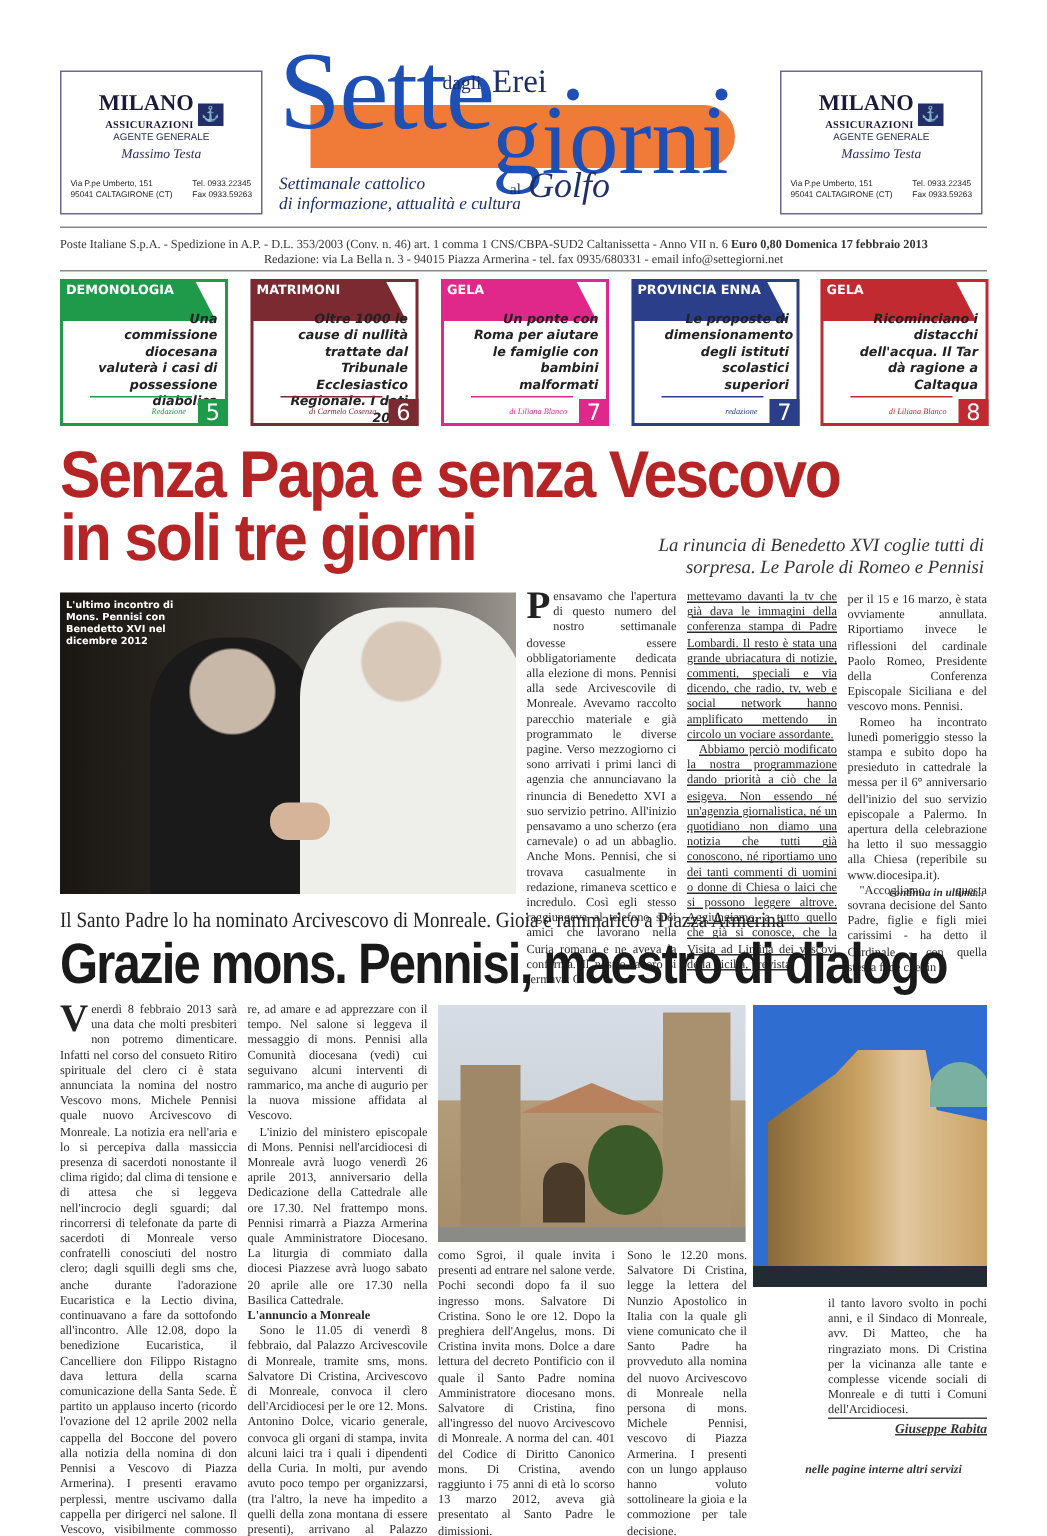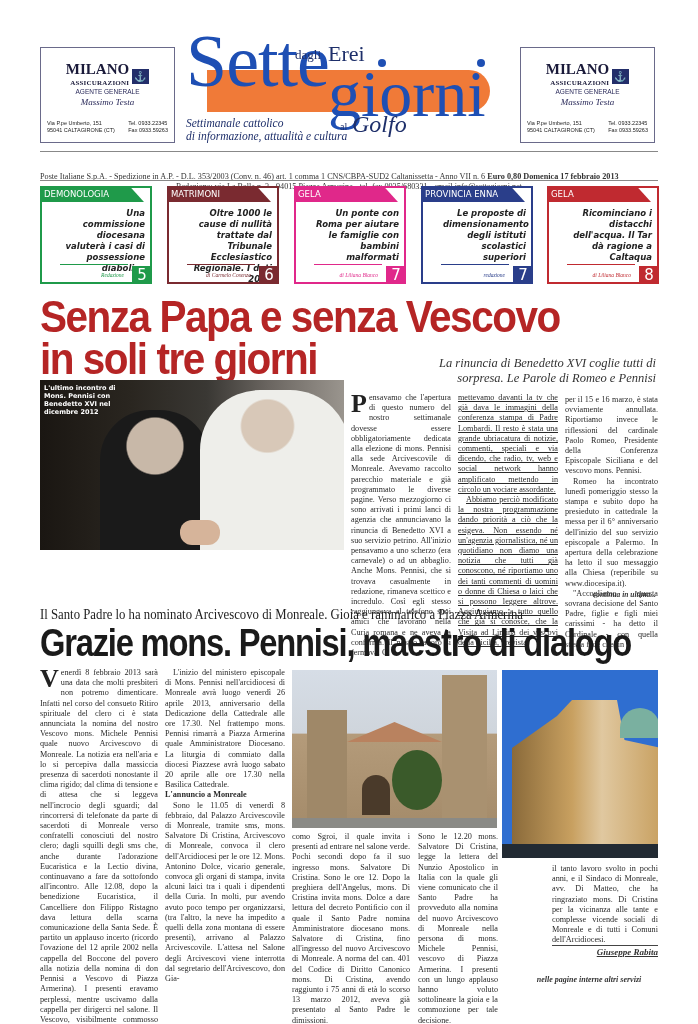--- a/index.html
+++ b/index.html
@@ -20,39 +20,39 @@
   .mast-bar { position:absolute; left:207px; top:70px; width:283px; height:42px; background:#f07a38; border-radius:0 22px 22px 0; }
   .mast-sette { position:absolute; left:186px; top:24px; font-family:"Liberation Serif",serif; font-size:74px; color:#1e4fb4; line-height:1; letter-spacing:-1px; }
   .mast-giorni { position:absolute; left:328px; top:61px; font-family:"Liberation Serif",serif; font-size:66px; color:#1e4fb4; line-height:1; }
   .mast-dot { position:absolute; width:8px; height:8px; border-radius:50%; background:#1e4fb4; }
   .mast-dagli { position:absolute; left:295px; top:47px; font-size:13px; color:#1e2f6a; }
   .mast-erei { position:absolute; left:328px; top:41px; font-size:22px; color:#1e2f6a; }
   .mast-al { position:absolute; left:340px; top:121px; font-size:10px; color:#1e2f6a; }
   .mast-golfo { position:absolute; left:352px; top:111px; font-size:24px; color:#1e2f6a; font-style:italic; }
   .mast-tag { position:absolute; left:186px; top:117px; font-style:italic; font-size:11.5px; color:#1e2f6a; line-height:13px; }
 
-  .imprint { position:absolute; left:40px; top:151px; width:618px; border-top:1.5px solid #888; padding-top:20px; font-size:8.2px; line-height:10px; color:#333; text-align:center; }
+  .imprint { position:absolute; left:40px; top:151px; width:618px; border-top:1.5px solid #888; padding-top:6px; font-size:8.2px; line-height:10px; color:#333; text-align:center; }
   .imprint .l1 { white-space:nowrap; text-align:justify; }
   .imprint b { font-weight:bold; }
   .imprint-rule { position:absolute; left:40px; top:180px; width:618px; border-top:1.5px solid #888; }
 
   
   .teaser { position:absolute; top:186px; width:112px; height:98px; box-sizing:border-box; border:2px solid; background:#fff; }
-  .teaser .tab { position:absolute; left:-2px; top:-2px; height:16px; width:104px; color:#fff; font-family:"DejaVu Sans",sans-serif; font-weight:normal; font-size:8.5px; line-height:16px; padding-left:4px; box-sizing:border-box; clip-path:polygon(0 0,86% 0,100% 100%,0 100%); }
+  .teaser .tab { position:absolute; left:-2px; top:-2px; height:28px; width:104px; color:#fff; font-family:"DejaVu Sans",sans-serif; font-weight:bold; font-size:8.5px; line-height:16px; padding-left:4px; box-sizing:border-box; clip-path:polygon(0 0,86% 0,100% 100%,0 100%); }
   .teaser .body { position:absolute; right:5px; top:20px; left:4px; text-align:right; font-family:"DejaVu Sans",sans-serif; font-style:italic; font-weight:bold; font-size:8.5px; line-height:11px; color:#222;margin-left:16px; }
   .teaser .foot-line { position:absolute; left:18px; right:22px; bottom:17px; border-top:1px solid; }
   .teaser .author { position:absolute; right:26px; bottom:4px; font-style:italic; font-size:5.5px; }
   .teaser .pg { position:absolute; right:-2px; bottom:-2px; width:20px; height:18px; color:#fff; font-family:"DejaVu Sans",sans-serif; font-size:15px; line-height:18px; text-align:center; }
 
   
   .head1 { position:absolute; left:40px; top:296px; font-family:"Liberation Sans",sans-serif; font-weight:bold; font-size:44px; line-height:42px; color:#b52525; letter-spacing:-1.6px; transform:scaleX(0.92); transform-origin:left top; }
   .deck1 { position:absolute; left:420px; top:356px; width:236px; text-align:right; font-style:italic; font-size:12.5px; line-height:15px; color:#333; }
 
   
-  .photo1 { position:absolute; left:40px; top:380px; width:304px; height:170px; background:linear-gradient(90deg,#1a1612 0%,#2a2620 30%,#3a3834 55%,#6a6560 75%,#9a958e 100%); overflow:hidden; }
+  .photo1 { position:absolute; left:40px; top:395px; width:304px; height:201px; background:linear-gradient(90deg,#1a1612 0%,#2a2620 30%,#3a3834 55%,#6a6560 75%,#9a958e 100%); overflow:hidden; }
   .photo1 .fig-a { position:absolute; left:60px; top:30px; width:110px; height:180px; border-radius:50px 50px 0 0; background:radial-gradient(circle at 50% 20%, #c8b8a8 0 18%, #1a1a1a 19% 100%); }
   .photo1 .fig-b { position:absolute; left:160px; top:10px; width:150px; height:200px; border-radius:60px 60px 0 0; background:radial-gradient(circle at 45% 18%, #d8c8b8 0 14%, #eeeeea 15% 100%); }
   .photo1 .hands { position:absolute; left:140px; top:140px; width:40px; height:25px; border-radius:12px; background:#d6b49a; }
   .photo1 .cap { position:absolute; left:4px; top:4px; color:#fff; font-family:"DejaVu Sans",sans-serif; font-weight:bold; font-size:6.5px; line-height:8px; }
 
   
   .col { position:absolute; font-size:8.2px; line-height:10.2px; color:#2a2a2a; text-align:justify; hyphens:auto; }
   .col p { margin:0; text-indent:8px; }
   .col p.first { text-indent:0; }
   .dropcap { float:left; font-size:26px; line-height:20px; font-weight:bold; margin:1px 2px 0 0; color:#222; }
@@ -201,20 +201,21 @@
 </div>
 <div class="cont">continua in ultima...</div>
 
 <div class="kicker2">Il Santo Padre lo ha nominato Arcivescovo di Monreale. Gioia e rammarico a Piazza Armerina</div>
 <div class="head2">Grazie mons. Pennisi, maestro di dialogo</div>
 
 <div class="col" style="left:40px;top:668px;width:118px;">
   <p class="first"><span class="dropcap">V</span><span>enerdì 8 febbraio 2013 sarà una data che molti presbiteri non potremo dimenticare. Infatti nel corso del consueto Ritiro spirituale del clero ci è stata annunciata la nomina del nostro Vescovo mons. Michele Pennisi quale nuovo Arcivescovo di Monreale. La notizia era nell'aria e lo si percepiva dalla massiccia presenza di sacerdoti nonostante il clima rigido; dal clima di tensione e di attesa che si leggeva nell'incrocio degli sguardi; dal rincorrersi di telefonate da parte di sacerdoti di Monreale verso confratelli conosciuti del nostro clero; dagli squilli degli sms che, anche durante l'adorazione Eucaristica e la Lectio divina, continuavano a fare da sottofondo all'incontro. Alle 12.08, dopo la benedizione Eucaristica, il Cancelliere don Filippo Ristagno dava lettura della scarna comunicazione della Santa Sede. È partito un applauso incerto (ricordo l'ovazione del 12 aprile 2002 nella cappella del Boccone del povero alla notizia della nomina di don Pennisi a Vescovo di Piazza Armerina). I presenti eravamo perplessi, mentre uscivamo dalla cappella per dirigerci nel salone. Il Vescovo, visibilmente commosso scoppiava in pianto e con lui diversi sacerdoti presenti. C'era la consapevolezza che perdevamo una persona cara che abbiamo imparato a conosce-</span></p>
 </div>
 <div class="col" style="left:165px;top:668px;width:120px;">
+  <p class="first">re, ad amare e ad apprezzare con il tempo. Nel salone si leggeva il messaggio di mons. Pennisi alla Comunità diocesana (vedi) cui seguivano alcuni interventi di rammarico, ma anche di augurio per la nuova missione affidata al Vescovo.</p>
   <p>L'inizio del ministero episcopale di Mons. Pennisi nell'arcidiocesi di Monreale avrà luogo venerdì 26 aprile 2013, anniversario della Dedicazione della Cattedrale alle ore 17.30. Nel frattempo mons. Pennisi rimarrà a Piazza Armerina quale Amministratore Diocesano. La liturgia di commiato dalla diocesi Piazzese avrà luogo sabato 20 aprile alle ore 17.30 nella Basilica Cattedrale.</p>
   <p class="first" style="font-weight:bold;font-style:normal;">L'annuncio a Monreale</p>
   <p>Sono le 11.05 di venerdì 8 febbraio, dal Palazzo Arcivescovile di Monreale, tramite sms, mons. Salvatore Di Cristina, Arcivescovo di Monreale, convoca il clero dell'Arcidiocesi per le ore 12. Mons. Antonino Dolce, vicario generale, convoca gli organi di stampa, invita alcuni laici tra i quali i dipendenti della Curia. In molti, pur avendo avuto poco tempo per organizzarsi, (tra l'altro, la neve ha impedito a quelli della zona montana di essere presenti), arrivano al Palazzo Arcivescovile. L'attesa nel Salone degli Arcivescovi viene interrotta dal segretario dell'Arcivescovo, don Gia-</p>
 </div>
 
 <div class="photo2">
   <div class="tower2"></div>
   <div class="tower"></div>
   <div class="roof"></div>
   <div class="arch"></div>

